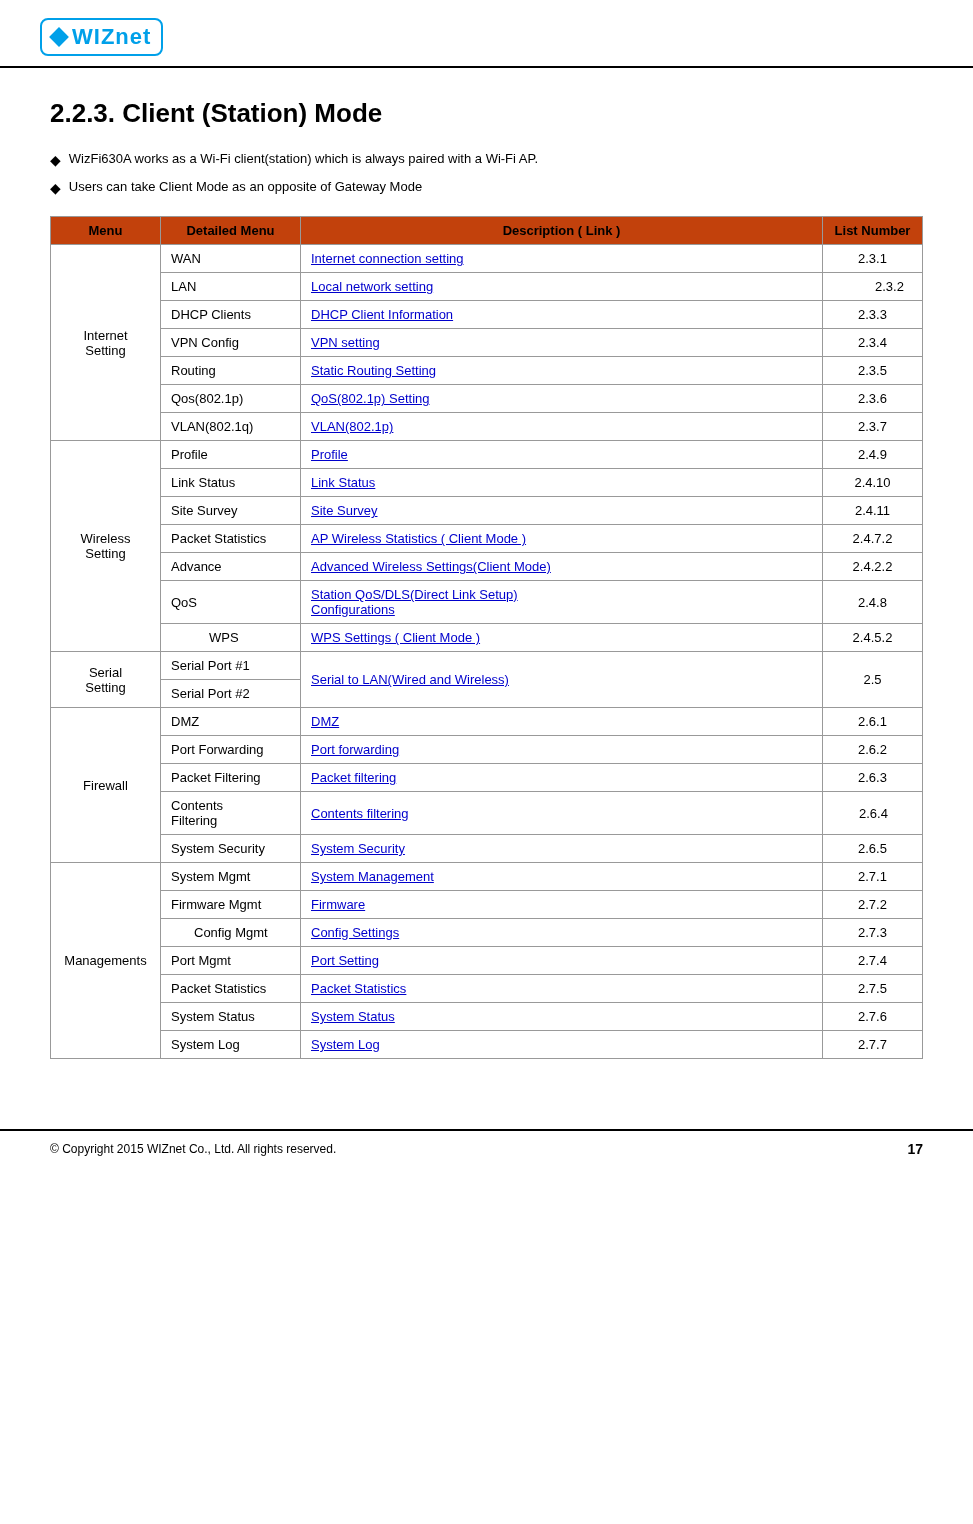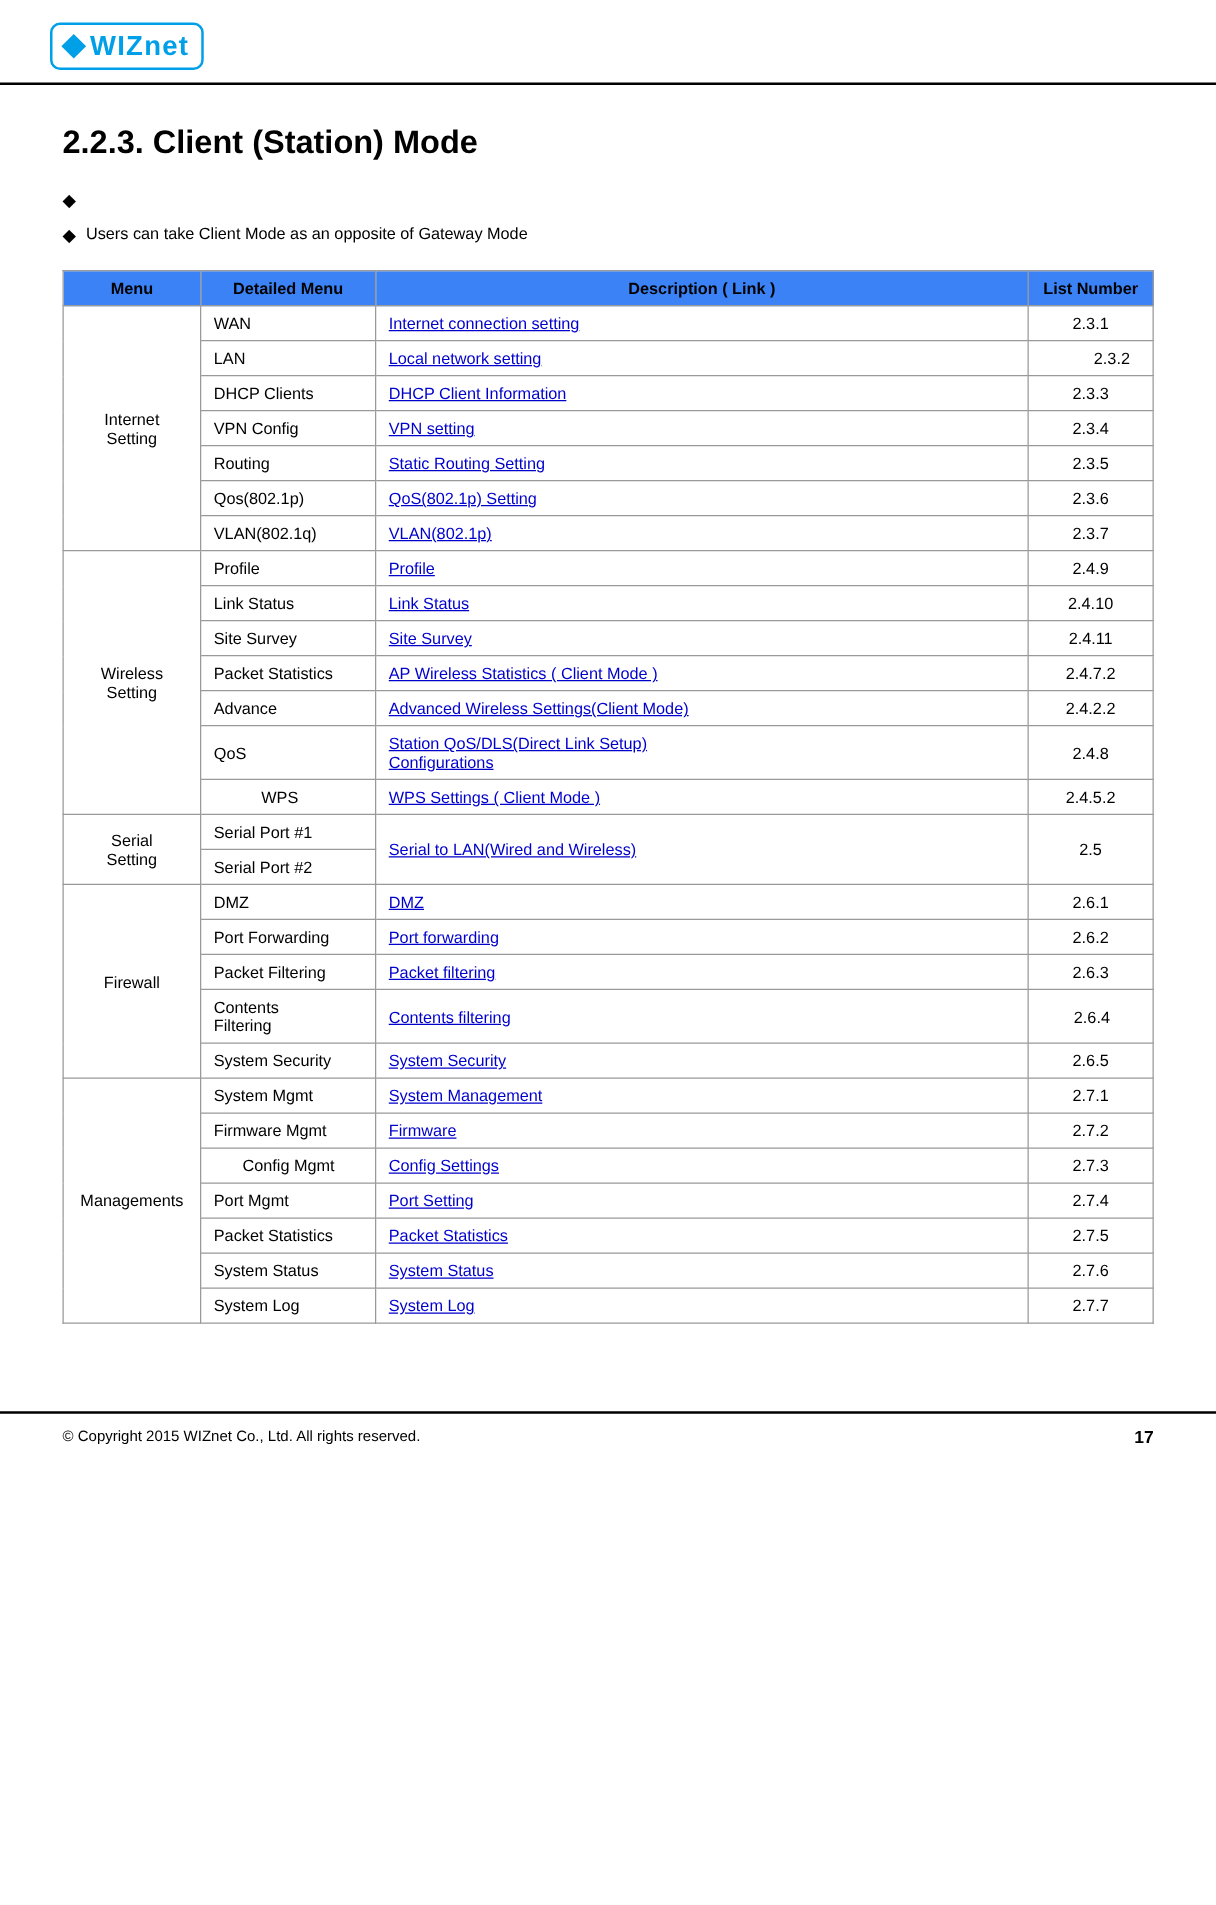--- a/index.html
+++ b/index.html
@@ -72,21 +72,21 @@
       border-collapse: collapse;
       margin-bottom: 30px;
       font-size: 13px;
     }
     table th, table td {
       border: 1px solid #999;
       padding: 6px 10px;
       vertical-align: middle;
     }
     table th {
-      background: #3b82f6;
+      background: #c2410c;
       text-align: center;
       font-weight: bold;
     }
     .col-menu { width: 110px; text-align: center; }
     .col-detailed { width: 140px; }
     .col-description { width: auto; }
     .col-list { width: 100px; text-align: center; }
     a {
       color: #0000cc;
       text-decoration: underline;
@@ -117,20 +117,21 @@
     </div>
   </div>
 </div>
 
 <div class="main-content">
   <h1>2.2.3.  Client (Station) Mode</h1>
 
   <div class="bullet-list">
     <div class="bullet-item">
       <span class="bullet-diamond">◆</span>
+      <span>WizFi630A works as a Wi-Fi client(station) which is always paired with a Wi-Fi AP.</span>
     </div>
     <div class="bullet-item">
       <span class="bullet-diamond">◆</span>
       <span>Users can take Client Mode as an opposite of Gateway Mode</span>
     </div>
   </div>
 
   <table>
     <thead>
       <tr>

